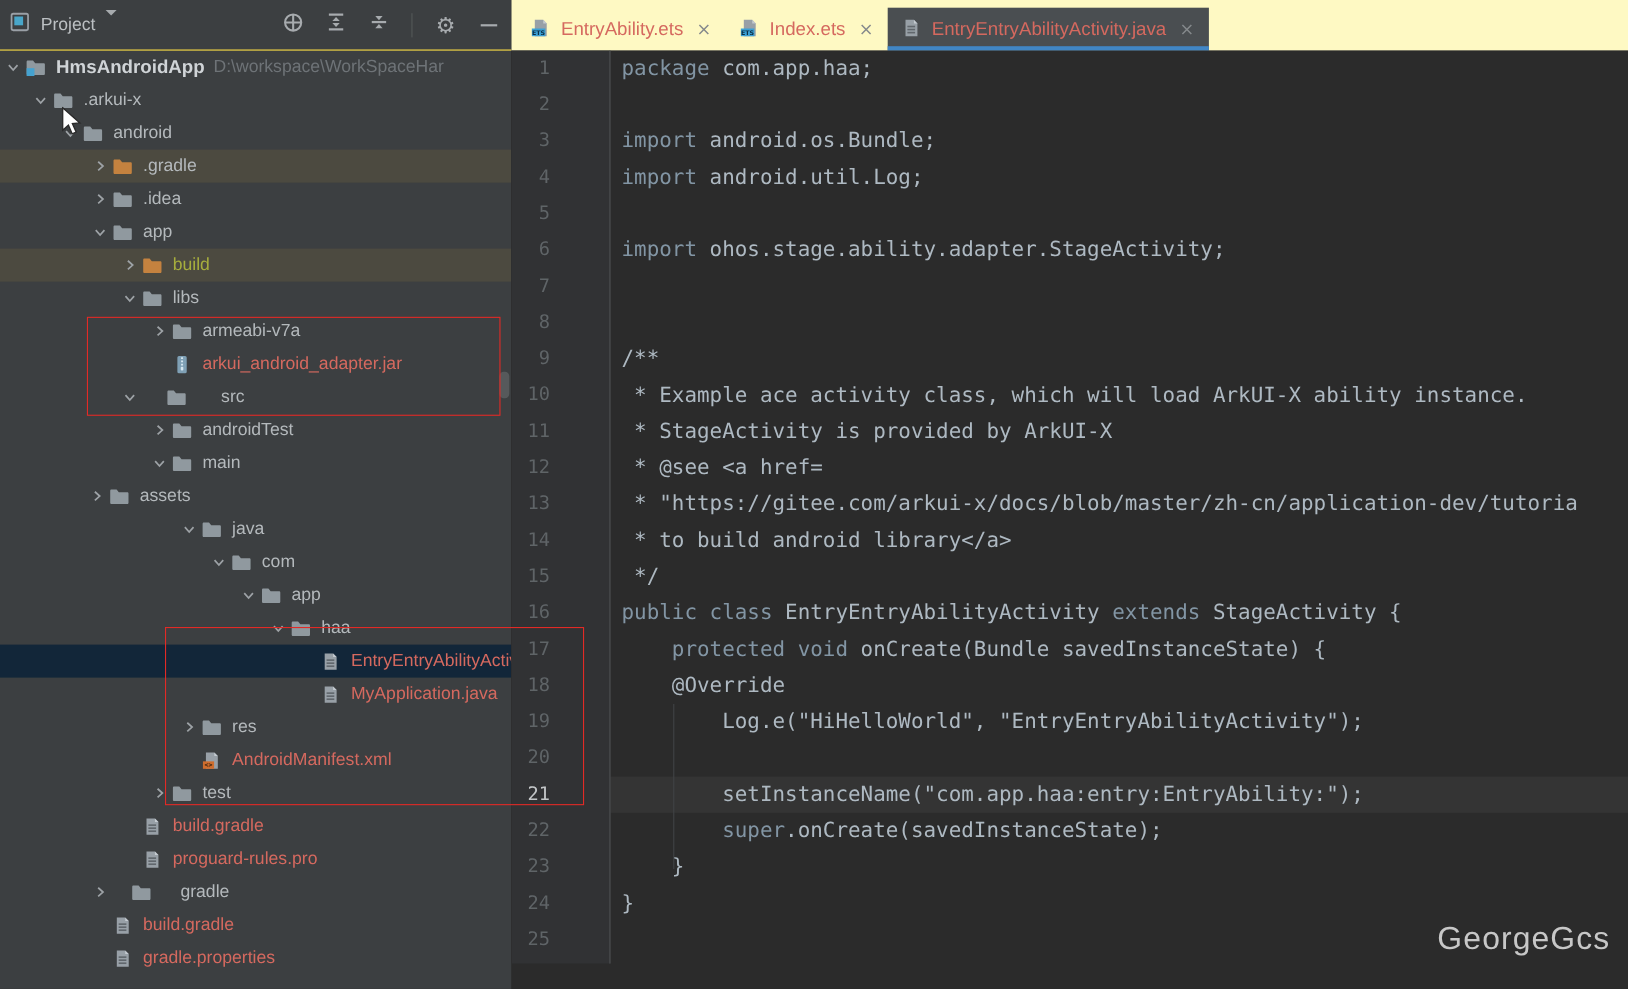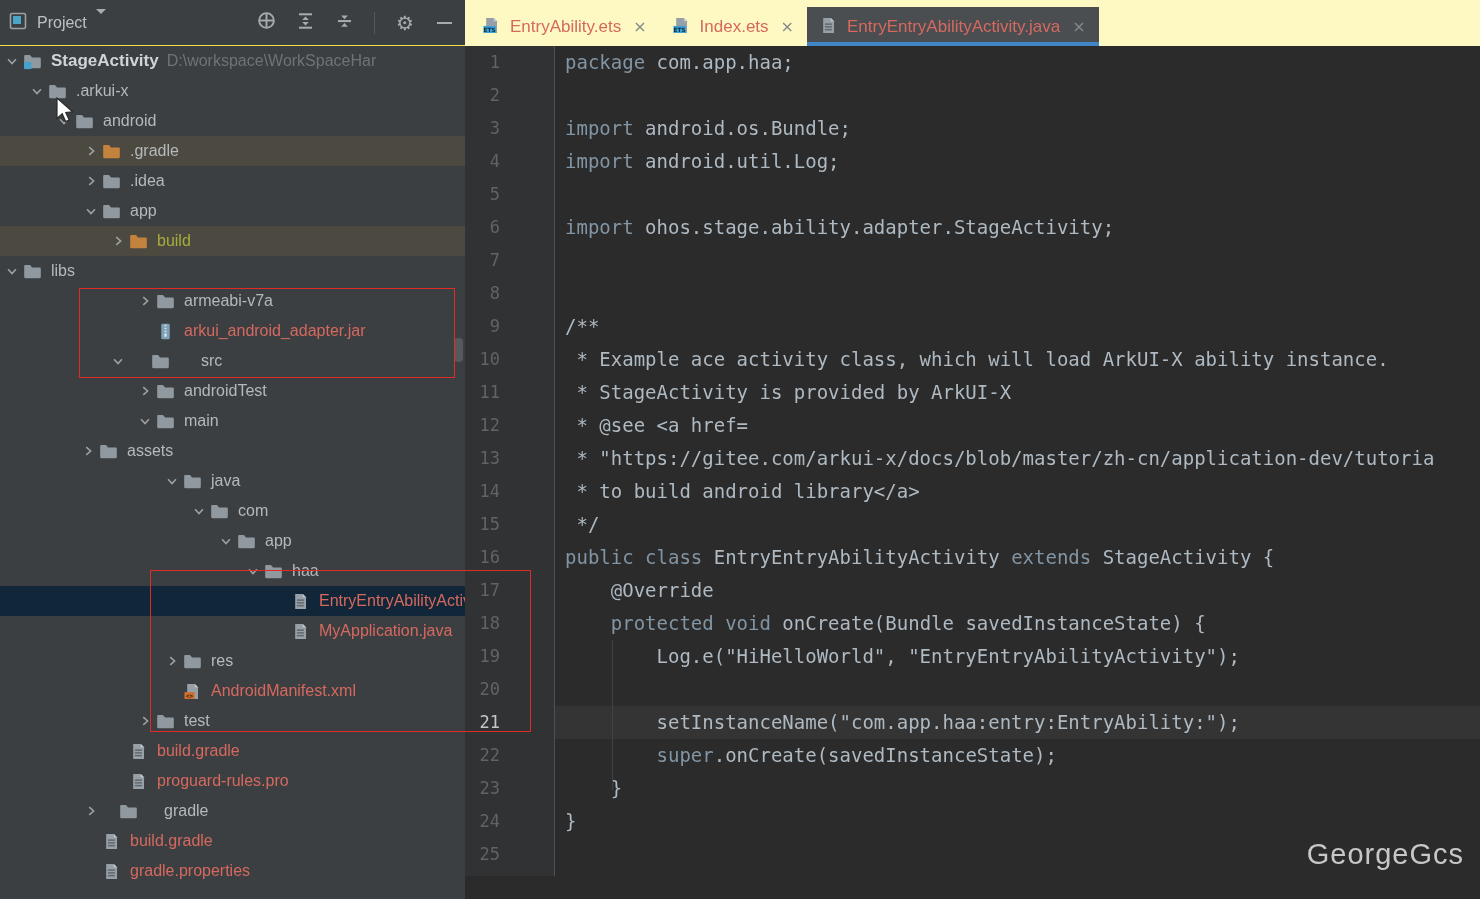--- a/index.html
+++ b/index.html
@@ -131,21 +131,21 @@
             <svg width="14" height="14" viewBox="0 0 16 16">
               <polyline points="3.5,6 8,11 12.5,6" fill="none" stroke="#9da2a6" stroke-width="1.8"></polyline>
             </svg>
           </span>
           <span class="ticon">
             <svg width="19" height="17" viewBox="0 0 16 14">
               <path d="M1,2.6 C1,2 1.4,1.6 2,1.6 H5.9 L7.6,3.6 H14 C14.6,3.6 15,4 15,4.6 V11.6 C15,12.2 14.6,12.6 14,12.6 H2 C1.4,12.6 1,12.2 1,11.6 Z" fill="#90999f"></path>
               <rect x="1" y="7.4" width="6" height="6" fill="#45a2cf"></rect>
             </svg>
           </span>
-          <span class="lbl bold">StageActivity</span>
+          <span class="lbl bold">HmsAndroidApp</span>
           <span class="suffix">D:\workspace\WorkSpaceHar</span>
         </div>
         <div class="row" style="padding-left: 25px;">
           <span class="chev">
             <svg width="14" height="14" viewBox="0 0 16 16">
               <polyline points="3.5,6 8,11 12.5,6" fill="none" stroke="#9da2a6" stroke-width="1.8"></polyline>
             </svg>
           </span>
           <span class="ticon">
             <svg width="19" height="17" viewBox="0 0 16 14">
@@ -212,21 +212,21 @@
               <polyline points="6,3.5 11,8 6,12.5" fill="none" stroke="#9da2a6" stroke-width="1.8"></polyline>
             </svg>
           </span>
           <span class="ticon">
             <svg width="19" height="17" viewBox="0 0 16 14">
               <path d="M1,2.6 C1,2 1.4,1.6 2,1.6 H5.9 L7.6,3.6 H14 C14.6,3.6 15,4 15,4.6 V11.6 C15,12.2 14.6,12.6 14,12.6 H2 C1.4,12.6 1,12.2 1,11.6 Z" fill="#c4823f"></path>
             </svg>
           </span>
           <span class="lbl olive">build</span>
         </div>
-        <div class="row" style="">
+        <div class="row" style="padding-left: 106px;">
           <span class="chev">
             <svg width="14" height="14" viewBox="0 0 16 16">
               <polyline points="3.5,6 8,11 12.5,6" fill="none" stroke="#9da2a6" stroke-width="1.8"></polyline>
             </svg>
           </span>
           <span class="ticon">
             <svg width="19" height="17" viewBox="0 0 16 14">
               <path d="M1,2.6 C1,2 1.4,1.6 2,1.6 H5.9 L7.6,3.6 H14 C14.6,3.6 15,4 15,4.6 V11.6 C15,12.2 14.6,12.6 14,12.6 H2 C1.4,12.6 1,12.2 1,11.6 Z" fill="#90999f"></path>
             </svg>
           </span>
@@ -572,22 +572,22 @@
           <div class="cline"></div>
           <div class="cline"></div>
           <div class="cline"><span class="pl">/**</span></div>
           <div class="cline"><span class="pl"> * Example ace activity class, which will load ArkUI-X ability instance.</span></div>
           <div class="cline"><span class="pl"> * StageActivity is provided by ArkUI-X</span></div>
           <div class="cline"><span class="pl"> * @see &lt;a href=</span></div>
           <div class="cline"><span class="pl"> * "https://gitee.com/arkui-x/docs/blob/master/zh-cn/application-dev/tutoria</span></div>
           <div class="cline"><span class="pl"> * to build android library&lt;/a&gt;</span></div>
           <div class="cline"><span class="pl"> */</span></div>
           <div class="cline"><span class="kw">public class</span><span class="pl"> EntryEntryAbilityActivity </span><span class="kw">extends</span><span class="pl"> StageActivity {</span></div>
+          <div class="cline"><span class="pl">    </span><span class="kw">protected void</span><span class="pl"> onCreate(Bundle savedInstanceState) {</span></div>
           <div class="cline"><span class="pl">    @Override</span></div>
-          <div class="cline"><span class="pl">    </span><span class="kw">protected void</span><span class="pl"> onCreate(Bundle savedInstanceState) {</span></div>
           <div class="cline"><span class="pl">        Log.e("HiHelloWorld", "EntryEntryAbilityActivity");</span></div>
           <div class="cline"></div>
           <div class="cline"><span class="pl">        setInstanceName("com.app.haa:entry:EntryAbility:");</span></div>
           <div class="cline"><span class="pl">        </span><span class="kw">super</span><span class="pl">.onCreate(savedInstanceState);</span></div>
           <div class="cline"><span class="pl">    }</span></div>
           <div class="cline"><span class="pl">}</span></div>
           <div class="cline"></div>
         </div>
       <div id="indent-guide"></div>
     </div>

